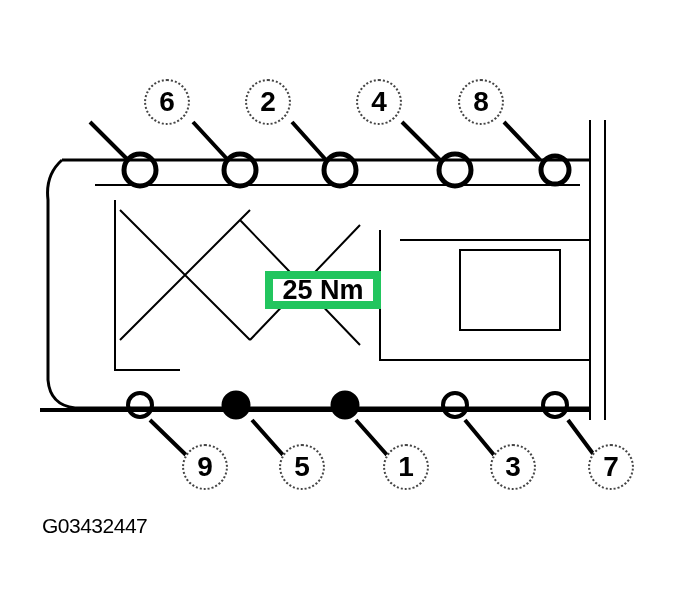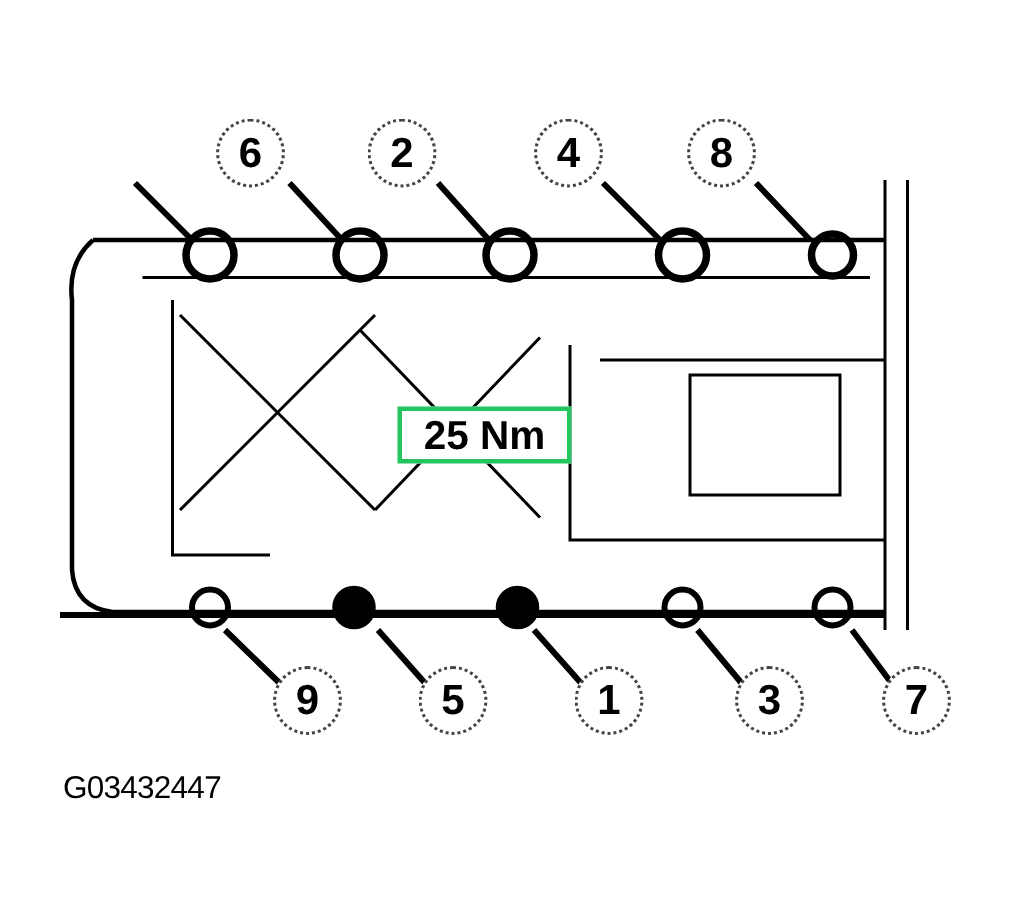--- a/index.html
+++ b/index.html
@@ -1,20 +1,20 @@
 <!DOCTYPE html>
 <html><head>
 <meta charset="utf-8">
 <style>
   html, body { margin:0; padding:0; background:#ffffff; }
   body { width:683px; height:614px; position:relative; overflow:hidden; font-family:"Liberation Sans", sans-serif; }
   #diagram { position:absolute; left:0; top:0; width:683px; height:614px; }
   .callout { position:absolute; width:46px; height:46px; border-radius:50%; border:2px dotted #444; background:#fff;
              display:flex; align-items:center; justify-content:center; font-weight:bold; font-size:28px; color:#000; box-sizing:border-box; }
-  .torque { position:absolute; left:265px; top:271px; width:116px; height:38px; border:3px solid #22c55e; background:#fff;
+  .torque { position:absolute; left:265px; top:271px; width:116px; height:38px; border:8px solid #22c55e; background:#fff;
             display:flex; align-items:center; justify-content:center; font-weight:bold; font-size:27px; color:#000; box-sizing:border-box; }
   .figid { position:absolute; left:42px; top:514px; font-size:21px; color:#000; letter-spacing:-0.5px; }
 </style>
 </head>
 <body>
 
 <div id="diagram">
   <svg width="683" height="614" style="position:absolute;left:0;top:0">
     <g stroke="#000" fill="none" stroke-width="3">
 

